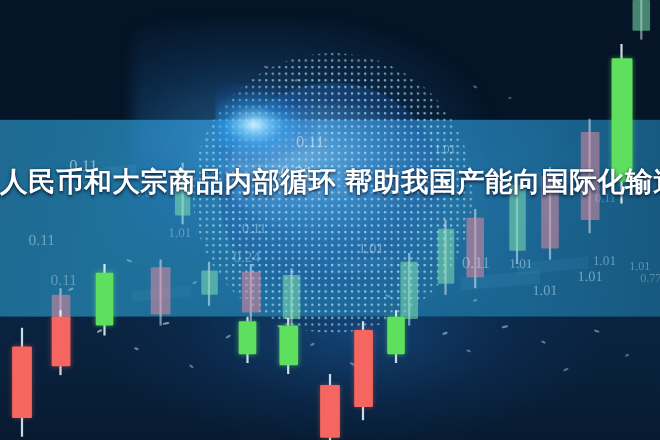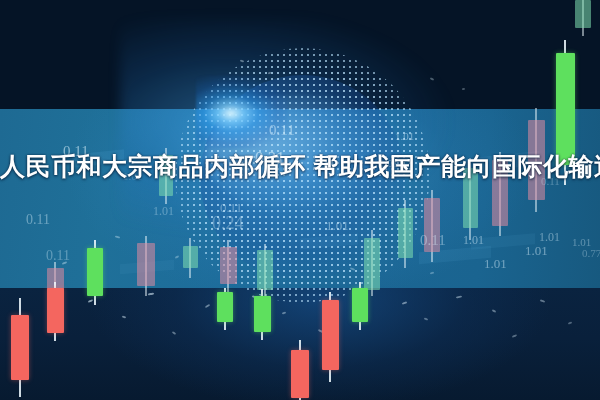--- a/index.html
+++ b/index.html
@@ -178,21 +178,21 @@
     </div>
   <div id="num-layer">
       <div class="num" style="left: 47px; top: 143px; font-size: 15px; color: rgba(225, 245, 255, 0.55);">0.11</div>
       <div class="num" style="left: 253px; top: 122px; font-size: 15px; color: rgba(225, 245, 255, 0.5);">0.11</div>
       <div class="num" style="left: 239px; top: 148px; font-size: 17px; color: rgba(225, 245, 255, 0.6);">0.21</div>
       <div class="num" style="left: 379px; top: 130px; font-size: 11px; color: rgba(225, 245, 255, 0.45);">1.01</div>
       <div class="num" style="left: 363px; top: 157px; font-size: 11px; color: rgba(225, 245, 255, 0.4);">1.01</div>
       <div class="num" style="left: 204px; top: 200px; font-size: 13px; color: rgba(225, 245, 255, 0.35);">0.11</div>
       <div class="num" style="left: 137px; top: 204px; font-size: 12px; color: rgba(225, 245, 255, 0.33);">1.01</div>
       <div class="num" style="left: 10px; top: 212px; font-size: 14px; color: rgba(225, 245, 255, 0.4);">0.11</div>
-      <div class="num" style="left: 196px; top: 213px; font-size: 18px; color: rgba(225, 245, 255, 0.33);">0.24</div>
+      <div class="num" style="left: 196px; top: 227px; font-size: 14px; color: rgba(225, 245, 255, 0.33);">0.24</div>
       <div class="num" style="left: 310px; top: 218px; font-size: 13px; color: rgba(225, 245, 255, 0.42);">1.01</div>
       <div class="num" style="left: 404px; top: 232px; font-size: 15px; color: rgba(225, 245, 255, 0.42);">0.11</div>
       <div class="num" style="left: 447px; top: 233px; font-size: 12px; color: rgba(225, 245, 255, 0.45);">1.01</div>
       <div class="num" style="left: 523px; top: 230px; font-size: 12px; color: rgba(225, 245, 255, 0.4);">1.01</div>
       <div class="num" style="left: 509px; top: 243px; font-size: 13px; color: rgba(225, 245, 255, 0.45);">1.01</div>
       <div class="num" style="left: 556px; top: 236px; font-size: 11px; color: rgba(225, 245, 255, 0.35);">1.01</div>
       <div class="num" style="left: 566px; top: 247px; font-size: 11px; color: rgba(225, 245, 255, 0.3);">0.77</div>
       <div class="num" style="left: 468px; top: 256px; font-size: 13px; color: rgba(225, 245, 255, 0.45);">1.01</div>
       <div class="num" style="left: 30px; top: 248px; font-size: 14px; color: rgba(225, 245, 255, 0.33);">0.11</div>
       <div class="num" style="left: 525px; top: 175px; font-size: 11px; color: rgba(225, 245, 255, 0.3);">0.11</div>

